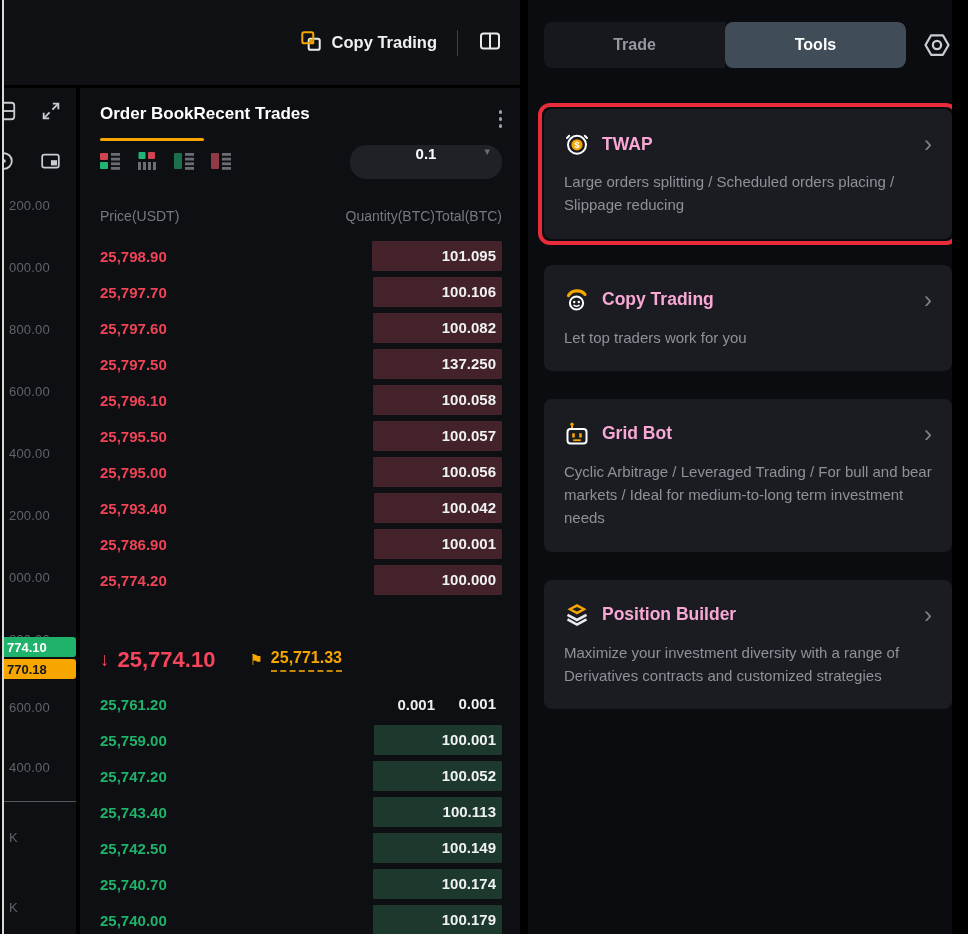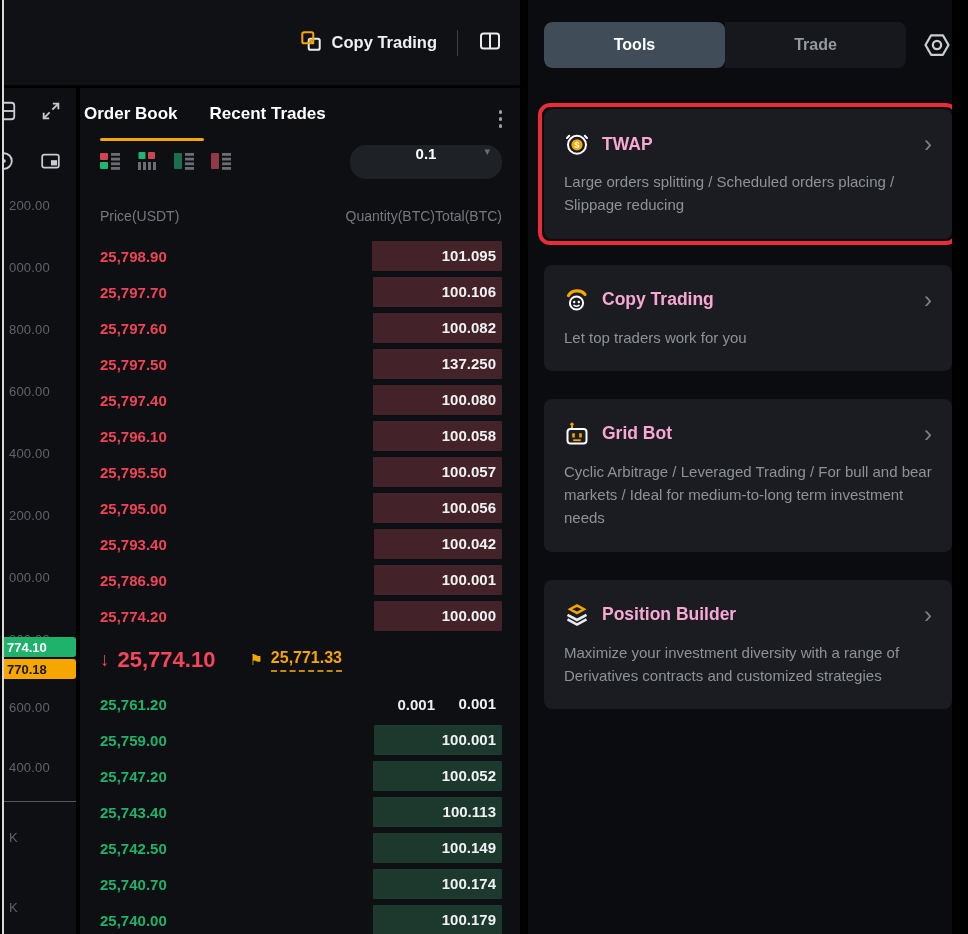--- a/index.html
+++ b/index.html
@@ -41,21 +41,21 @@
   .strip-icon{position:absolute;color:#c9ccd1}
   .axis-label{position:absolute;left:5px;font-size:13px;color:var(--txt-faint);letter-spacing:.2px}
   .price-tag{position:absolute;left:0;width:72px;height:20px;border-radius:0 3px 3px 0;
     font-size:13px;font-weight:bold;display:flex;align-items:center;padding-left:3px}
   .tag-green{background:var(--green);color:#fff}
   .tag-yellow{background:var(--accent);color:#16181c}
   .strip-divider{position:absolute;left:0;width:72px;height:1px;background:#55585e}
 
   
   .orderbook{position:absolute;left:80px;top:88px;width:440px;height:846px;background:var(--panel);overflow:hidden}
-  .ob-tabs{position:absolute;left:4px;top:16px;display:flex;gap:32px;align-items:flex-start}
+  .ob-tabs{position:absolute;left:20px;top:16px;display:flex;align-items:flex-start}
   .ob-tab{font-size:17px;font-weight:bold;cursor:pointer}
   .ob-tab.active{color:#fff}
   .ob-tab.inactive{color:#ffffff}
   .ob-underline{position:absolute;left:20px;top:50px;width:104px;height:3px;background:var(--accent);border-radius:2px}
   .dots{position:absolute;right:16px;top:20px;display:flex;flex-direction:column;gap:3.5px;cursor:pointer;padding:2px}
   .dots i{width:3.5px;height:3.5px;border-radius:50%;background:#9b9fa6}
   .ob-modes{position:absolute;left:20px;top:64px;display:flex;gap:17px}
   .ob-mode{cursor:pointer;display:block}
   .tick-select{position:absolute;right:18px;top:57px;width:152px;height:34px;background:#1e2126;border-radius:16px;
     display:flex;align-items:flex-start;justify-content:center;cursor:pointer}
@@ -264,28 +264,20 @@
         </div>
         <div class="ob-row ask">
           <span class="ob-price">25,797.50</span>
           <span class="ob-qty">0.001</span>
           <div class="ob-total">
             <div class="ob-fill" style="width: 98.8943%;"></div>
             <span class="ob-total-txt">137.250</span>
           </div>
         </div>
         <div class="ob-row ask">
-          <span class="ob-price">25,797.40</span>
-          <span class="ob-qty">0.022</span>
-          <div class="ob-total">
-            <div class="ob-fill" style="width: 98.8933%;"></div>
-            <span class="ob-total-txt">100.080</span>
-          </div>
-        </div>
-        <div class="ob-row ask">
           <span class="ob-price">25,796.10</span>
           <span class="ob-qty">0.001</span>
           <div class="ob-total">
             <div class="ob-fill" style="width: 98.8715%;"></div>
             <span class="ob-total-txt">100.058</span>
           </div>
         </div>
         <div class="ob-row ask">
           <span class="ob-price">25,795.50</span>
           <span class="ob-qty">0.001</span>
@@ -391,22 +383,22 @@
             <div class="ob-fill" style="width: 98.9911%;"></div>
             <span class="ob-total-txt">100.179</span>
           </div>
         </div>
       </div>
   </div>
 
   <div class="right-panel">
     <div class="rp-header">
       <div class="seg">
+        <div class="seg-btn off">Trade</div>
         <div class="seg-btn on">Tools</div>
-        <div class="seg-btn off">Trade</div>
       </div>
       <span class="rp-gear">
         <svg viewBox="0 0 24 24" width="30" height="30" fill="none">
           <polygon points="2.8,12 7.3,4.2 16.7,4.2 21.2,12 16.7,19.8 7.3,19.8" stroke="#c9ccd1" stroke-width="1.8" stroke-linejoin="round"></polygon>
           <circle cx="12" cy="12" r="3.3" stroke="#c9ccd1" stroke-width="1.8"></circle>
         </svg>
       </span>
     </div>
     <div class="cards" id="cards">
         <div class="hl-ring">

